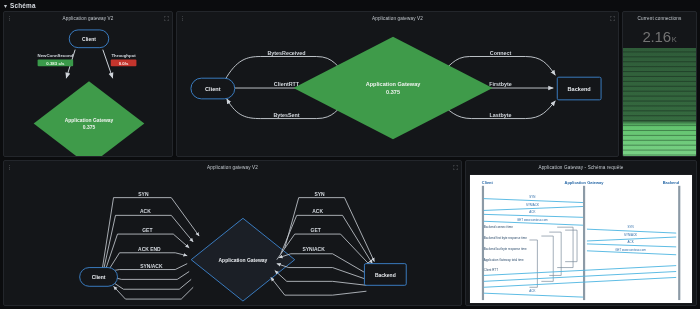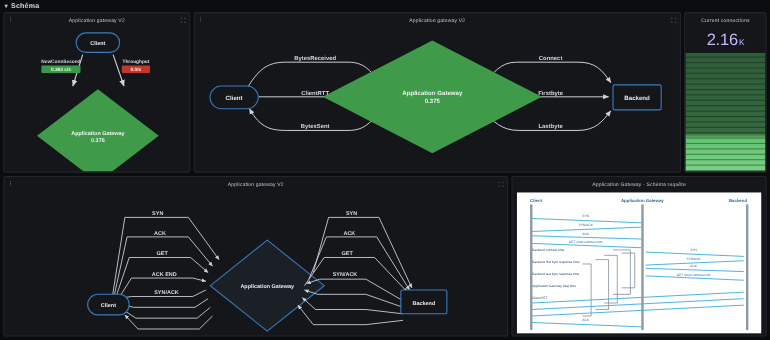--- a/index.html
+++ b/index.html
@@ -49,21 +49,21 @@
   #panel-ag-small   { left: 3px;   top: 11px;  width: 170px; height: 146px; }
   #panel-ag-main    { left: 176px; top: 11px;  width: 443px; height: 146px; }
   #panel-conns      { left: 622px; top: 11px;  width: 75px;  height: 146px; }
   #panel-ag-tcp     { left: 3px;   top: 160px; width: 459px; height: 146px; }
   #panel-ag-seq     { left: 465px; top: 160px; width: 232px; height: 146px; }
 
   
   .stat-wrap { position: relative; width: 100%; height: 100%; }
   .stat-value {
     position: absolute; left: 0; right: 0; top: 4px;
-    text-align: center; color: #c4b5fd;
+    text-align: center; color: #737373;
     font-size: 15px; font-weight: 300; letter-spacing: -.2px;
   }
   .stat-value .unit { font-size: 7.5px; font-weight: 400; margin-left: 1px; }
   .stat-spark { position: absolute; left: 0; right: 0; bottom: 0; top: 24px; }
 
   
   text { font-family: "Liberation Sans", sans-serif; }
   .nlabel { fill: #e6e9ed; font-weight: bold; }
   .elabel { fill: #d3d8de; font-weight: bold; }
   .gwlabel { fill: #eef3ee; font-weight: bold; }

